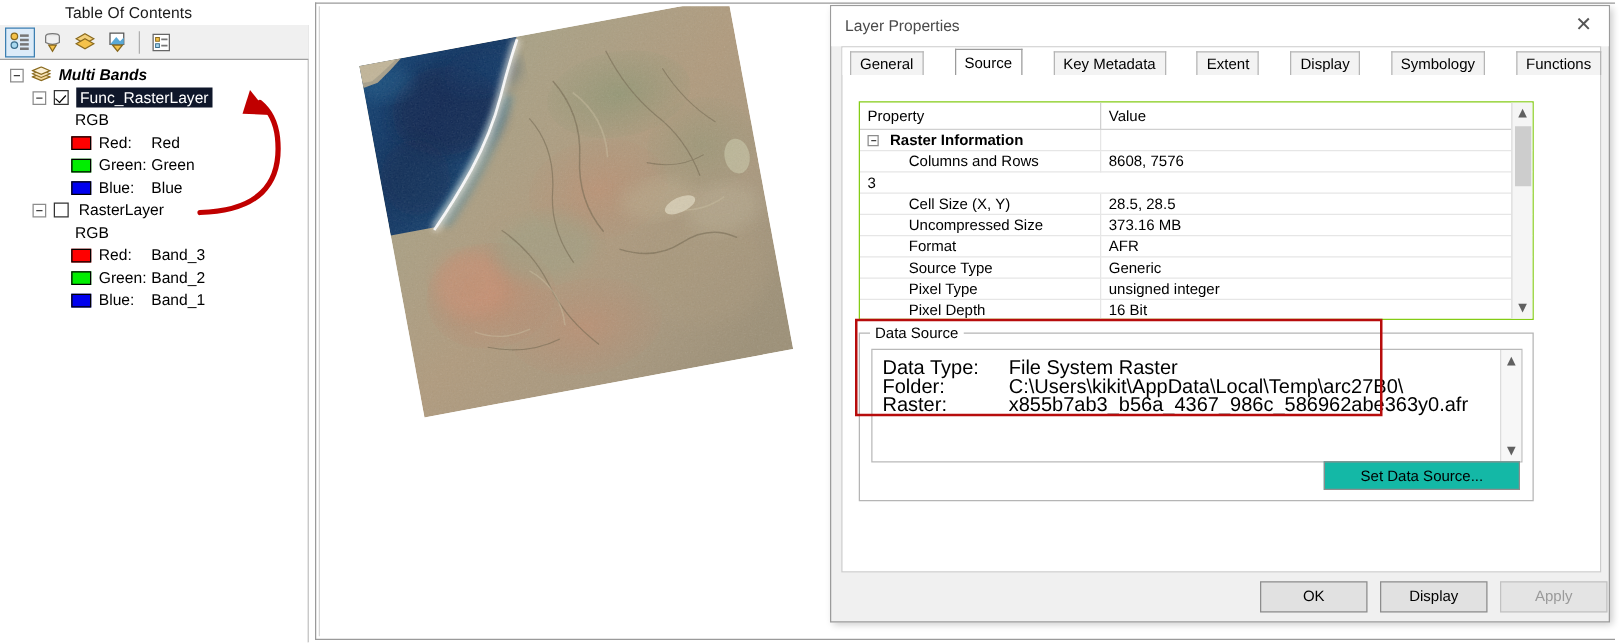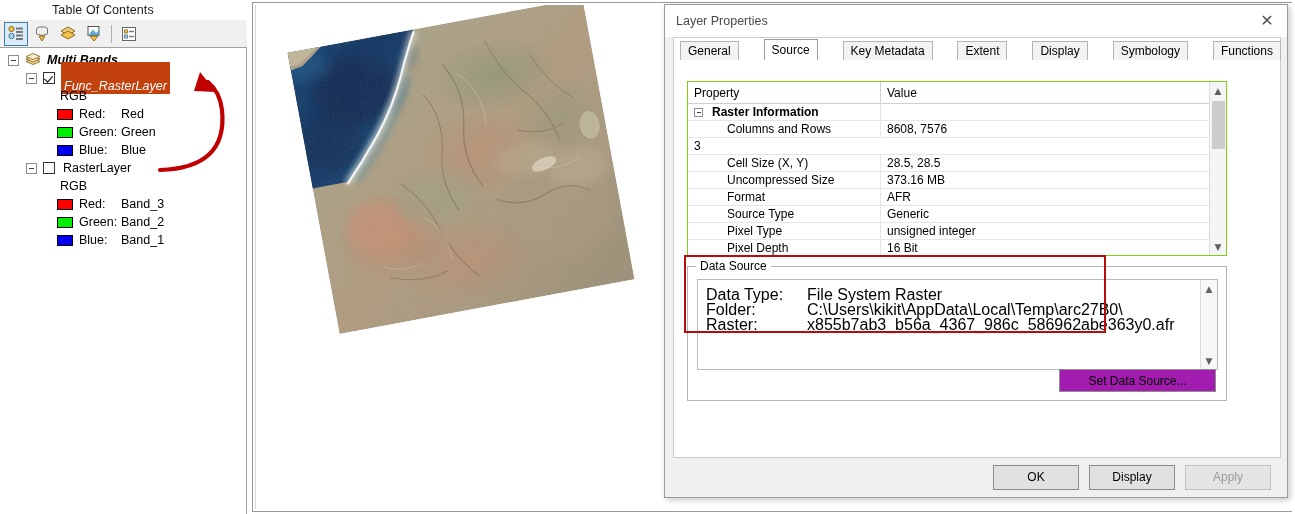--- a/index.html
+++ b/index.html
@@ -101,22 +101,22 @@
   .chk.checked::after {
     content: "";
     position: absolute; left: 2px; top: 1px;
     width: 4px; height: 7px;
     border: solid #000; border-width: 0 1.6px 1.6px 0;
     transform: rotate(42deg);
   }
   .layers-icon { width: 16px; height: 14px; position: relative; flex:0 0 auto; }
   .grp-label { font-weight: bold; font-size: 12.5px; }
   .sel-label {
-    background: #c2410c; color: #ffffff;
-    padding: 17px 3px 1px 3px; font-size: 12.5px; font-style: italic;
+    background: #0f172a; color: #ffffff;
+    padding: 1px 3px 1px 3px; font-size: 12.5px;
   }
   .rgb-label { font-size: 12.5px; }
   .swatch {
     width: 16px; height: 11px; border: 1px solid #000;
     flex: 0 0 auto;
   }
   .band-name { width: 42px; display:inline-block; font-size:12.5px;}
   .band-val { font-size: 12.5px; }
 
   
@@ -275,39 +275,39 @@
     position: absolute; left: 9px; top: 12px;
     width: 521px; height: 91px;
     border: 1px solid #b9b9b9;
     background: #ffffff;
   }
   .ds-line { display: flex; font-size: 16px; line-height: 15px; }
   .ds-key { width: 109px; padding-left: 8px; }
   #set-ds-btn {
     position: absolute; right: 10px; bottom: 8px;
     width: 157px; height: 23px;
-    background: #a21caf;
+    background: #14b8a6;
     border: 1px solid #8d8d8d;
     font-size: 12px;
     display: flex; align-items: center; justify-content: center;
   }
   
   #red-highlight {
     position: absolute; left: 684px; top: 255px;
     width: 422px; height: 78px;
     border: 2px solid #b70c0c;
     pointer-events: none;
     z-index: 40;
   }
   
   #dlg-footer {
     position: absolute; left: 0; bottom: 0;
     width: 100%; height: 40px;
     display: flex; align-items: center; justify-content: flex-end;
-    padding-right: 16px; gap: 10px;
+    padding-right: 1px; gap: 10px;
   }
   .dlg-btn {
     width: 86px; height: 25px;
     border: 1px solid #8d8d8d;
     background: #e1e1e1;
     font-size: 12px;
     display: flex; align-items: center; justify-content: center;
   }
   .dlg-btn.disabled {
     color: #9a9a9a; border-color: #c2c2c2; background: #e4e4e4;

